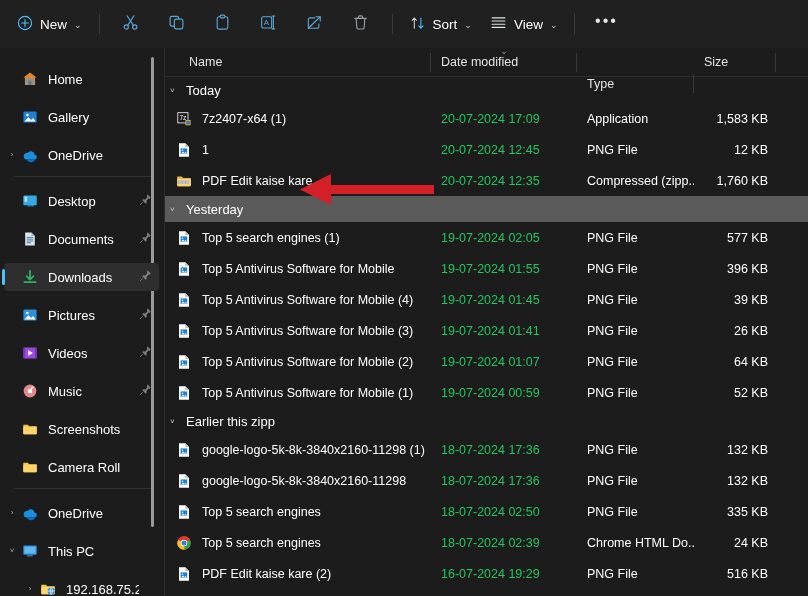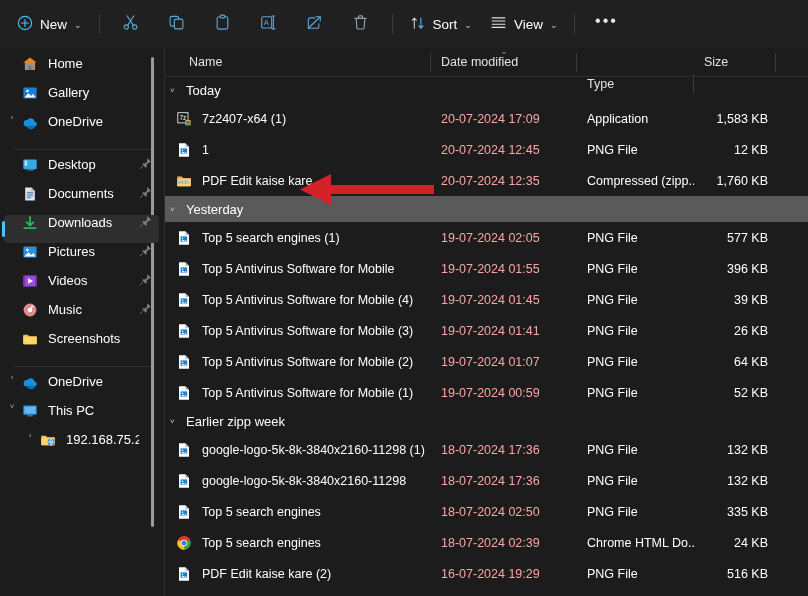--- a/index.html
+++ b/index.html
@@ -87,22 +87,23 @@
     width: 165px;
     min-width: 165px;
     background: #1c1c1c;
     position: relative;
     overflow: hidden;
     padding-top: 7px;
   }
   .nav-item {
     height: 28px;
     display: flex;
+    align-items: center;
     border-radius: 4px;
-    margin: 1px 6px 1px 4px;
+    margin: 10px 6px 1px 4px;
     padding-right: 6px;
     cursor: pointer;
     position: relative;
     font-size: 13px;
     color: #ffffff;
   }
   .nav-item.selected { background: #2e2e2e; }
   .nav-item.selected::before {
     content: "";
     position: absolute;
@@ -236,21 +237,21 @@
     height: 31px;
     display: flex;
     align-items: center;
     font-size: 12.5px;
     color: #ffffff;
     cursor: default;
     border-radius: 3px;
   }
   .row .rc { display: flex; align-items: center; overflow: hidden; white-space: nowrap; }
   .r-name { width: 266px; padding-left: 11px; }
-  .r-date { width: 146px; padding-left: 10px; color: #fca5a5; }
+  .r-date { width: 146px; padding-left: 10px; color: #22c55e; }
   .r-type { width: 117px; padding-left: 10px; }
   .r-size { width: 82px; padding-left: 10px; justify-content: flex-end; padding-right: 8px; }
   .r-icon {
     width: 16px;
     min-width: 16px;
     height: 16px;
     margin-right: 10px;
     display: flex;
     align-items: center;
     justify-content: center;
@@ -510,20 +511,31 @@
           <span class="expander"></span>
           <span class="nav-icon">
             <svg width="16" height="16" viewBox="0 0 16 16">
               <path d="M1.3 3.8h4.6l1.3 1.5h7.5v7.3a.7.7 0 0 1-.7.7H2a.7.7 0 0 1-.7-.7z" fill="#f5c04a"></path>
               <path d="M1.3 5.8h13.4v6.8a.7.7 0 0 1-.7.7H2a.7.7 0 0 1-.7-.7z" fill="#ffd46b"></path>
             </svg>
           </span>
           <span class="nav-label">Screenshots</span>
           <span class="pin"></span>
         </div>
+        <div class="nav-item">
+          <span class="expander"></span>
+          <span class="nav-icon">
+            <svg width="16" height="16" viewBox="0 0 16 16">
+              <path d="M1.3 3.8h4.6l1.3 1.5h7.5v7.3a.7.7 0 0 1-.7.7H2a.7.7 0 0 1-.7-.7z" fill="#f5c04a"></path>
+              <path d="M1.3 5.8h13.4v6.8a.7.7 0 0 1-.7.7H2a.7.7 0 0 1-.7-.7z" fill="#ffd46b"></path>
+            </svg>
+          </span>
+          <span class="nav-label">Camera Roll</span>
+          <span class="pin"></span>
+        </div>
         <div class="nav-sep"></div>
         <div class="nav-item">
           <span class="expander">›</span>
           <span class="nav-icon">
             <svg width="16" height="16" viewBox="0 0 16 16">
               <path d="M4.6 12.6h7.6a2.6 2.6 0 0 0 .3-5.18 3.9 3.9 0 0 0-7.2-1.3 2.95 2.95 0 0 0-.7 6.48z" fill="#1a8fe0"></path>
               <path d="M4.6 12.6h7.6a2.6 2.6 0 0 0 1.2-4.9 4 4 0 0 1-9.0 4.9z" fill="#0d6ebd"></path>
             </svg>
           </span>
           <span class="nav-label">OneDrive</span>
@@ -735,21 +747,21 @@
                 </svg>
               </span>
               <span>Top 5 Antivirus Software for Mobile (1)</span>
             </div>
             <div class="rc r-date">19-07-2024 00:59</div>
             <div class="rc r-type">PNG File</div>
             <div class="rc r-size">52 KB</div>
           </div>
           <div class="group-head">
             <span class="group-chev">˅</span>
-            <span>Earlier zipp week</span>
+            <span>Earlier this zipp</span>
           </div>
           <div class="row">
             <div class="rc r-name">
               <span class="r-icon">
                 <svg width="16" height="16" viewBox="0 0 16 16">
                   <path d="M3.0 1.3h6.3l3.7 3.7v9.7H3.0z" fill="#ffffff"></path>
                   <path d="M9.3 1.3 13 5H9.3z" fill="#b9c3cc"></path>
                   <rect x="4.6" y="6.4" width="6.6" height="5.6" fill="#1f7fd4"></rect>
                   <circle cx="6.5" cy="8.2" r="0.75" fill="#ffffff"></circle>
                   <path d="M5.1 11.6 7.0 9.4l1.5 1.6 1.2-1.1 1.4 1.7z" fill="#ffffff"></path>

